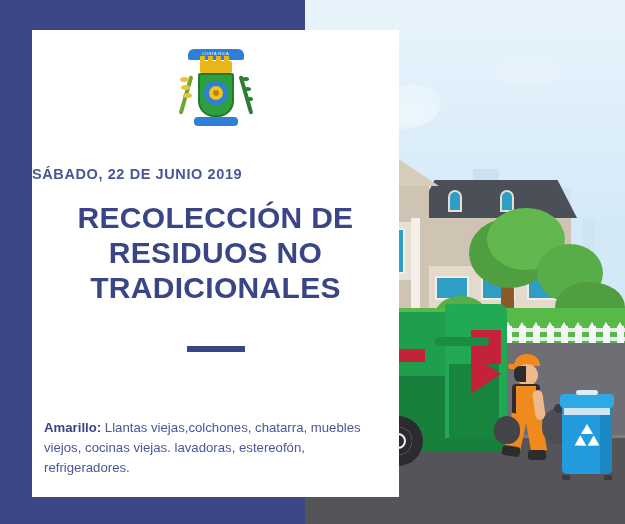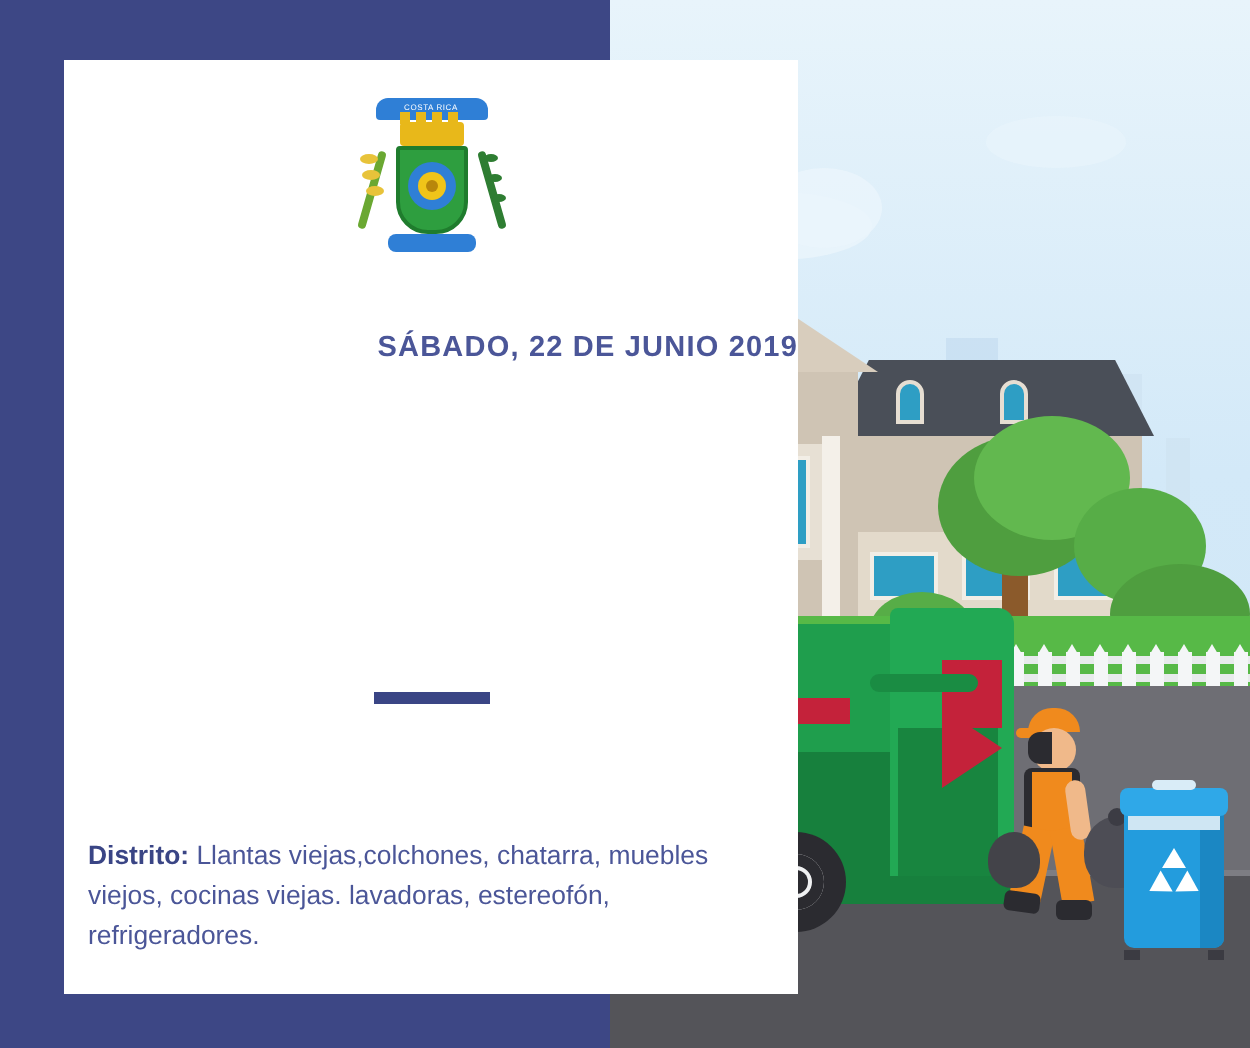--- a/index.html
+++ b/index.html
@@ -93,21 +93,21 @@
   .bin-band{position:absolute;left:4px;top:18px;width:46px;height:7px;background:#cfe6f3;}
   .bin-foot{position:absolute;bottom:-4px;width:8px;height:5px;background:#3b3b42;}
   .recy{position:absolute;left:13px;top:34px;width:28px;height:26px;}
   .recy i{position:absolute;display:block;width:0;height:0;
      border-left:6px solid transparent;border-right:6px solid transparent;border-bottom:10px solid #ffffff;}
 
   
   .card{position:absolute;left:32px;top:30px;width:367px;height:467px;background:#ffffff;}
   .crest{position:absolute;left:0;right:0;top:16px;height:86px;display:flex;align-items:center;justify-content:center;}
 
-  .date{position:absolute;left:0;right:0;top:136px;text-align:right;
+  .date{position:absolute;left:0;right:0;top:136px;text-align:left;
         font-size:14.5px;font-weight:bold;letter-spacing:.6px;color:#4b5698;}
   .headline{position:absolute;left:18px;right:18px;top:170px;text-align:center;
         font-size:30px;line-height:1.17;font-weight:bold;letter-spacing:.3px;color:#3a4585;}
   .rule{position:absolute;left:50%;transform:translateX(-50%);top:316px;width:58px;height:6px;background:#3a4585;}
   .district{position:absolute;left:0;right:0;top:332px;text-align:center;
         font-size:18.5px;font-weight:bold;letter-spacing:.3px;color:#3f4a8c;}
   .body-txt{position:absolute;left:12px;right:10px;top:388px;
         font-size:13.2px;line-height:1.5;color:#4b5698;}
   .body-txt b{font-weight:bold;color:#3a4585;}
 
@@ -281,19 +281,24 @@
         <div class="cr-crown"></div>
         <div class="cr-shield"></div>
         <div class="cr-circle"></div>
         <div class="cr-sun"></div>
         <div class="cr-ribbon"></div>
       </div>
     </div>
 
     <div class="date">SÁBADO, 22 DE JUNIO 2019</div>
 
+    <div class="headline">
+      <div>RECOLECCIÓN DE</div>
+      <div>RESIDUOS NO</div>
+      <div>TRADICIONALES</div>
+    </div>
 
     <div class="rule"></div>
 
 
-    <div class="body-txt"><b>Distrito:</b><span> Llantas viejas,colchones, chatarra, muebles  viejos, cocinas viejas. lavadoras, estereofón, refrigeradores.</span></div>
+    <div class="body-txt"><b>Amarillo:</b><span> Llantas viejas,colchones, chatarra, muebles  viejos, cocinas viejas. lavadoras, estereofón, refrigeradores.</span></div>
   </div>
 </div>
 
 </body></html>

